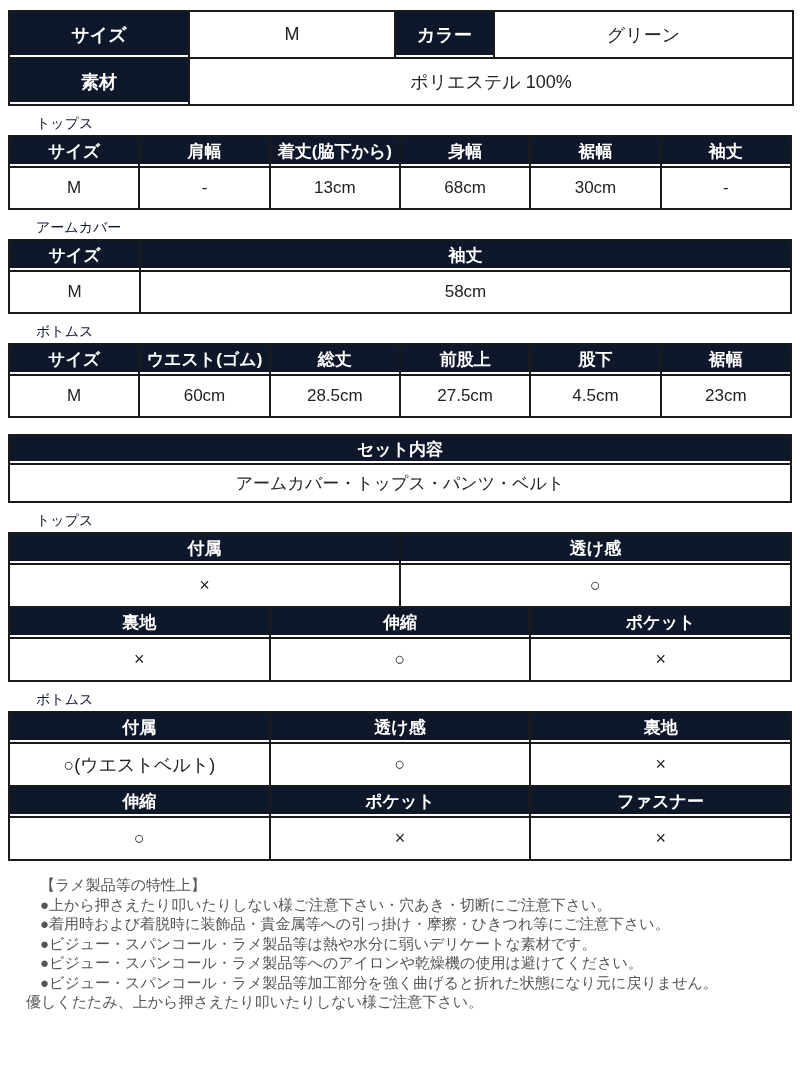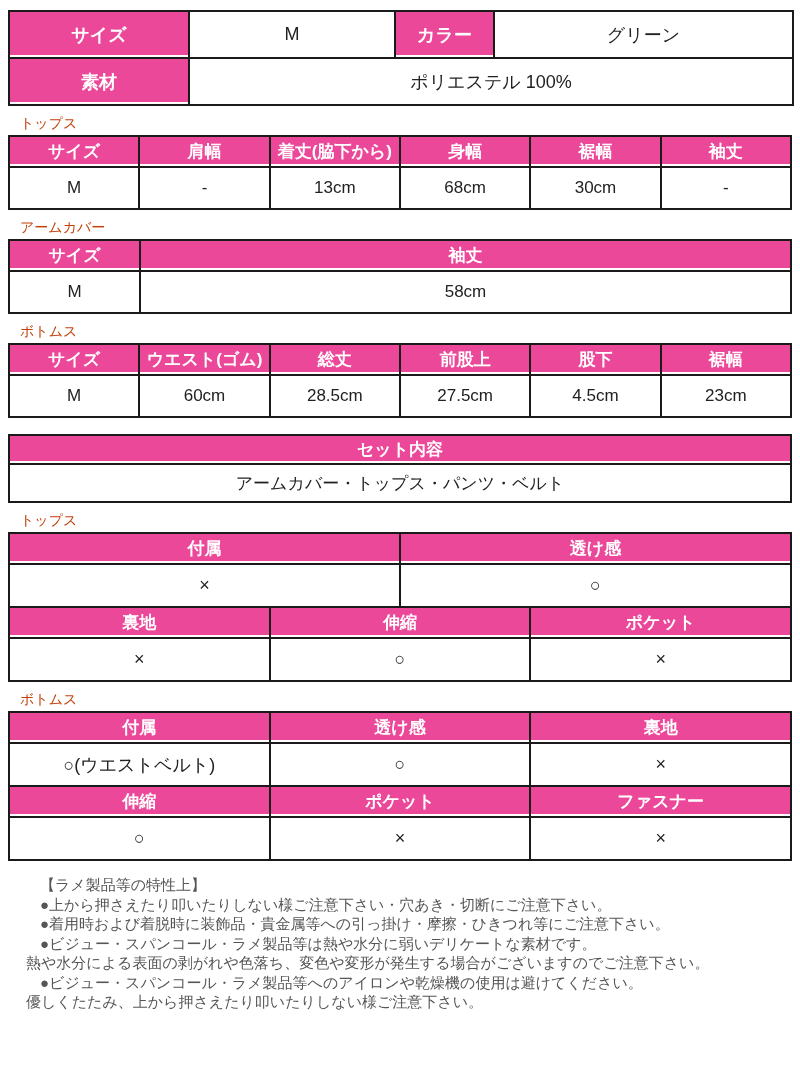--- a/index.html
+++ b/index.html
@@ -9,37 +9,37 @@
     color:#222;
   }
   .wrap{padding:10px 8px 0 8px;}
   table{border-collapse:collapse;table-layout:fixed;width:784px;}
   td{
     border:2px solid #1a1a1a;
     text-align:center;vertical-align:middle;
     font-size:17px;color:#222;overflow:hidden;white-space:nowrap;
   }
   td.h{
-    background:#ec4899;color:#fff;font-weight:bold;
+    background:#0f172a;color:#fff;font-weight:bold;
     box-shadow:inset 0 -2px 0 #ffffff;
   }
   
   .t-summary td{height:43px;font-size:18px;}
   
   .t-size td.h{height:27px;}
   .t-size td.v{height:38px;}
   
   .t-set td.h{height:25px;margin-left:12px;}
   .t-set td.v{height:34px;}
   
   .t-detail td.h{height:27px;}
   .t-detail td.v{height:39px;font-size:18px;}
   .section-label{
-    font-size:14px;color:#c2410c;
-    margin:8px 0 3px 12px;line-height:18px;
+    font-size:14px;color:#0f172a;
+    margin:8px 0 3px 28px;line-height:18px;
   }
   .gap{height:16px;}
   .notes{
     margin-top:14px;padding-left:18px;padding-right:6px;
     font-size:15px;line-height:19.5px;color:#555;
   }
   .notes .ind{padding-left:14px;}
 </style>
 </head>
 <body>
@@ -219,19 +219,19 @@
       <td class="v">×</td>
     </tr>
   </tbody>
     </table>
 
   <div class="notes">
     <div class="ind">【ラメ製品等の特性上】</div>
     <div class="ind">●上から押さえたり叩いたりしない様ご注意下さい・穴あき・切断にご注意下さい。</div>
     <div class="ind">●着用時および着脱時に装飾品・貴金属等への引っ掛け・摩擦・ひきつれ等にご注意下さい。</div>
     <div class="ind">●ビジュー・スパンコール・ラメ製品等は熱や水分に弱いデリケートな素材です。</div>
-    <div>熱や水分による表面の剥がれや色落ち、変色や変形が発生する場合がございますのでご注意下さい。</div>
     <div class="ind">●ビジュー・スパンコール・ラメ製品等へのアイロンや乾燥機の使用は避けてください。</div>
+    <div class="ind">●ビジュー・スパンコール・ラメ製品等加工部分を強く曲げると折れた状態になり元に戻りません。</div>
     <div>優しくたたみ、上から押さえたり叩いたりしない様ご注意下さい。</div>
 
   </div>
 
 </div>
 
 </body></html>

